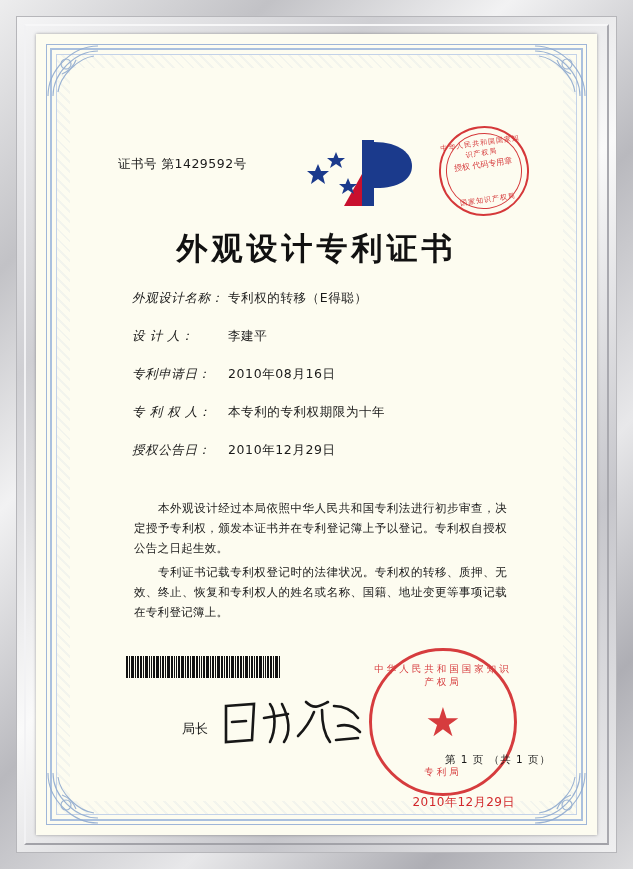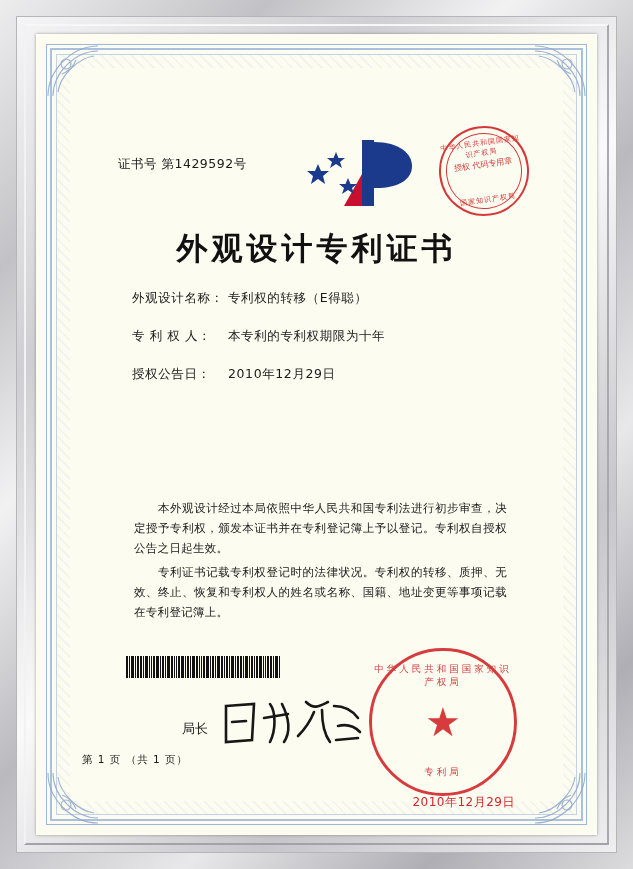--- a/index.html
+++ b/index.html
@@ -105,21 +105,21 @@
     position:absolute;left:0;right:0;top:150px;
     text-align:center;
     font-size:31px;font-weight:bold;letter-spacing:4px;
     color:#111;
     font-family:"DejaVu Sans","Liberation Sans",sans-serif;
   }
   .fields{position:absolute;left:50px;right:40px;top:212px;}
   .field{
     font-size:12.5px;color:#1a1a1a;margin-bottom:21px;letter-spacing:.6px;
   }
-  .field .lbl{display:inline-block;min-width:96px;}
+  .field .lbl{display:inline-block;min-width:96px;font-style:italic;}
   .body-text{
     position:absolute;left:52px;right:44px;top:420px;
     font-size:11.5px;line-height:20px;color:#1a1a1a;text-align:justify;
     letter-spacing:.3px;
   }
   .body-text p{margin:0 0 4px 0;text-indent:24px;}
   
   .barcode{
     position:absolute;left:44px;top:578px;width:168px;height:22px;
     display:flex;align-items:flex-end;
@@ -153,21 +153,21 @@
   }
   .seal-bot .arc-bot{
     position:absolute;left:0;right:0;bottom:14px;text-align:center;
     font-size:9.5px;letter-spacing:3px;
   }
   .seal-date{
     position:absolute;right:36px;top:716px;
     font-size:12px;color:#d2282b;letter-spacing:.5px;
   }
   .footer{
-    position:absolute;left:0;right:0;bottom:24px;text-align:left;
+    position:absolute;left:0;right:0;bottom:24px;text-align:right;
     font-size:10.5px;color:#1a1a1a;letter-spacing:1px;
   }
 </style>
 </head>
 <body>
 
 <div class="frame">
   <div class="frame-inner"></div>
   <div class="frame-bevel"></div>
 
@@ -238,20 +238,26 @@
         <div class="t3">国家知识产权局</div>
       </div>
 
       <div class="title">外观设计专利证书</div>
 
       <div class="fields">
         <div class="field">
           <span class="lbl">外观设计名称：</span><span>专利权的转移（E得聪）</span>
         </div>
         <div class="field">
+          <span class="lbl">设 计 人：</span><span>李建平</span>
+        </div>
+        <div class="field">
+          <span class="lbl">专利申请日：</span><span>2010年08月16日</span>
+        </div>
+        <div class="field">
           <span class="lbl">专 利 权 人：</span><span>本专利的专利权期限为十年</span>
         </div>
         <div class="field">
           <span class="lbl">授权公告日：</span><span>2010年12月29日</span>
         </div>
       </div>
 
       <div class="body-text">
         <p>本外观设计经过本局依照中华人民共和国专利法进行初步审查，决定授予专利权，颁发本证书并在专利登记簿上予以登记。专利权自授权公告之日起生效。</p>
         <p>专利证书记载专利权登记时的法律状况。专利权的转移、质押、无效、终止、恢复和专利权人的姓名或名称、国籍、地址变更等事项记载在专利登记簿上。</p>

